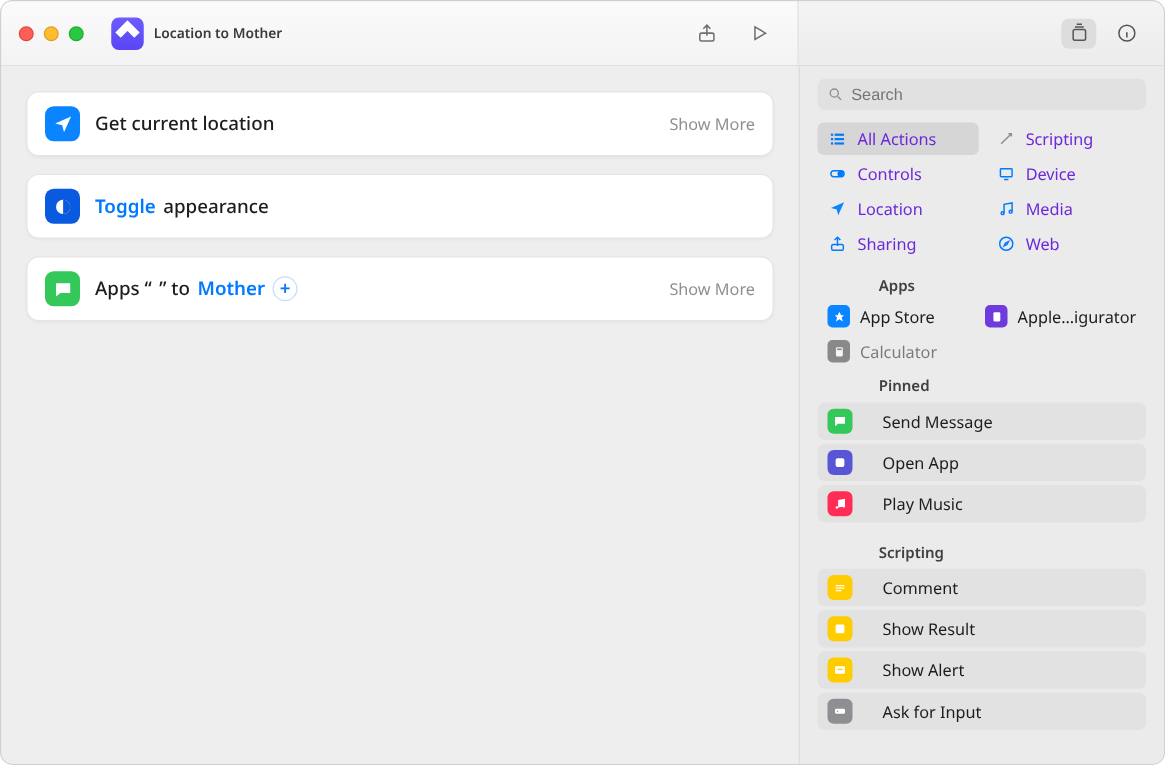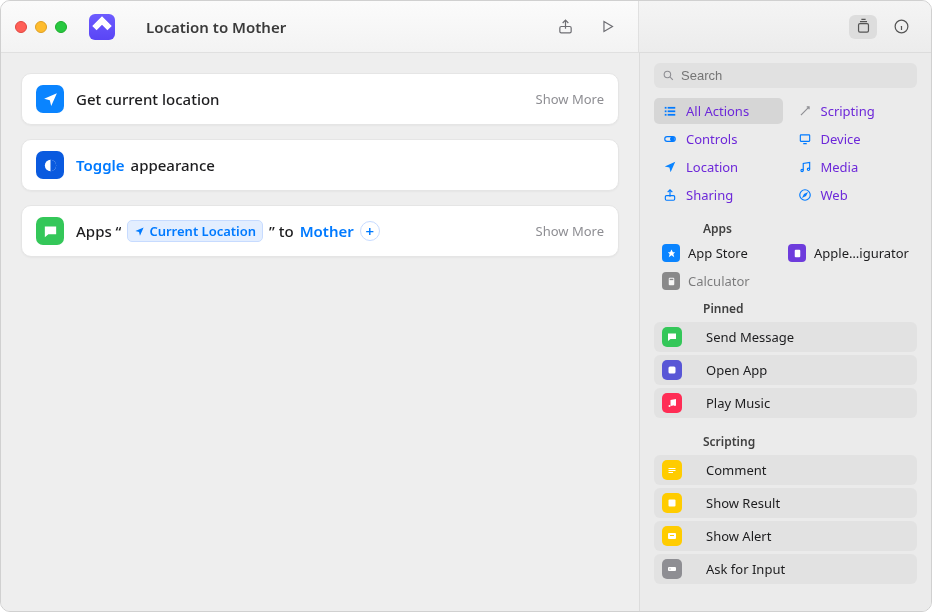--- a/index.html
+++ b/index.html
@@ -36,21 +36,21 @@
     .traffic-light { width: 12px; height: 12px; border-radius: 50%; }
     .tl-close { background: #ff5f57; border: 0.5px solid #e14640; }
     .tl-min { background: #febc2e; border: 0.5px solid #dfa023; }
     .tl-max { background: #28c840; border: 0.5px solid #1dad2c; }
     .app-icon {
       width: 26px; height: 26px; border-radius: 6px;
       background: linear-gradient(to bottom, #6d5cff, #5a45f5);
       display: flex; align-items: center; justify-content: center;
       margin-left: 6px;
     }
-    .title-text { font-size: 15px; font-weight: 600; margin-left: 23px; color: #3a3a3a; }
+    .title-text { font-size: 11px; font-weight: 600; margin-left: 0; color: #3a3a3a; }
     .titlebar-spacer { flex: 1; }
     .title-btn {
       width: 34px; height: 28px; display: flex; align-items: center; justify-content: center;
       color: #6e6e73; border-radius: 6px;
     }
     .title-btn svg { width: 17px; height: 17px; }
     
     .content { flex: 1; display: flex; overflow: hidden; }
     .main-pane {
       flex: 1;
@@ -222,26 +222,20 @@
       </div>
 
       <div class="action-card">
         <div class="card-icon" style="background:#34c759">
           <svg viewBox="0 0 24 24" fill="white">
               <path d="M4 5h16v11H9l-5 4V5z"></path>
             </svg>
         </div>
         <div class="card-body">
           <span>Apps “</span>
-          <span class="token-pill">
-            <svg viewBox="0 0 24 24" fill="currentColor">
-                <path d="M3 11l18-8-8 18-2-8z"></path>
-              </svg>
-            <span>Current Location</span>
-          </span>
           <span>” to</span>
           <span class="token-link">Mother</span>
           <span class="add-btn">+</span>
         </div>
         <span class="show-more">Show More</span>
       </div>
 
     </div>
 
     <div class="sidebar">

